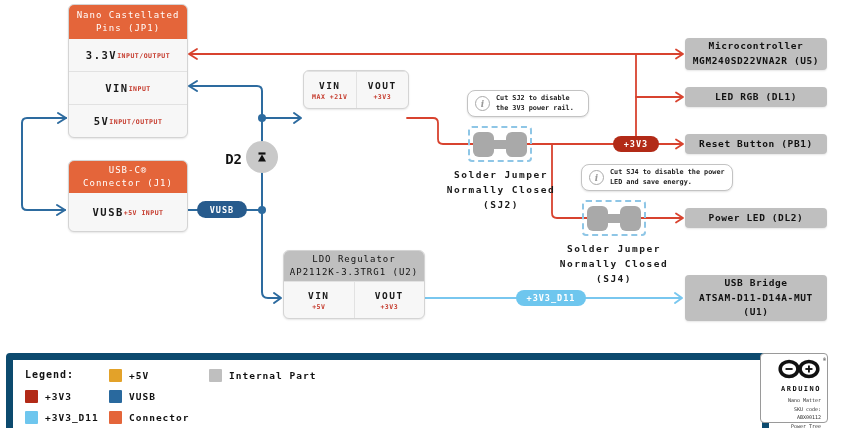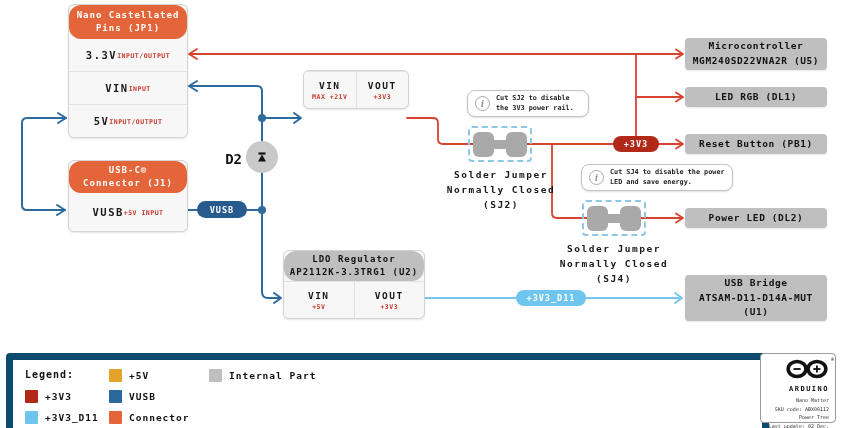--- a/index.html
+++ b/index.html
@@ -2,21 +2,21 @@
 <html><head>
 <meta charset="utf-8">
 <style>
   html,body{margin:0;padding:0;background:#fff;}
   .canvas{position:relative;width:850px;height:428px;background:#ffffff;
     font-family:"DejaVu Sans Mono","Liberation Mono",monospace;overflow:hidden;}
   svg.wires{position:absolute;left:0;top:0;}
   .node{position:absolute;border:1px solid #d4d4d4;border-radius:6px;background:#f7f7f7;
     overflow:hidden;box-shadow:0 1px 2px rgba(0,0,0,.10);}
   .node-header{display:flex;align-items:center;justify-content:center;text-align:center;
-    font-weight:bold;font-size:9px;letter-spacing:1px;line-height:1.5;white-space:pre-line;border-radius:12px;}
+    font-weight:normal;font-size:9px;letter-spacing:1px;line-height:1.5;white-space:pre-line;}
   .hdr-orange{color:#fff;}
   .hdr-gray{color:#111;}
   .node-row{display:flex;flex-direction:row;align-items:center;justify-content:center;
     border-top:1px solid #e2e2e2;}
   .row-name{font-weight:bold;font-size:10.5px;letter-spacing:1.5px;color:#1a1a1a;}
   .row-sub{font-weight:bold;font-size:6.5px;letter-spacing:.5px;color:#c5392b;margin-top:2px;}
   .pin-row{display:flex;border-top:1px solid #e2e2e2;}
   .pin{flex:1;display:flex;flex-direction:column;align-items:center;justify-content:center;}
   .pin + .pin{border-left:1px solid #e2e2e2;}
   .load{position:absolute;display:flex;align-items:center;justify-content:center;text-align:center;
@@ -39,21 +39,21 @@
   .d2-circle{position:absolute;left:246px;top:141px;width:32px;height:32px;border-radius:50%;
     background:#c9c9c9;display:flex;align-items:center;justify-content:center;}
   .d2-label{position:absolute;left:222px;top:151px;width:20px;text-align:right;
     font-weight:bold;font-size:14px;color:#111;}
   .legend-box{position:absolute;left:6px;top:353px;width:749px;height:70px;
     border:7px solid #0c4a6e;border-radius:4px;background:#fff;}
   .legend-title{position:absolute;font-weight:bold;font-size:10px;letter-spacing:1px;color:#111;}
   .legend-item{position:absolute;display:flex;align-items:center;gap:7px;}
   .swatch{width:13px;height:13px;border-radius:1px;}
   .legend-label{font-weight:bold;font-size:9.5px;letter-spacing:1px;color:#111;}
-  .brand-box{position:absolute;left:760px;top:353px;width:76px;height:70px;border:1px solid #9a9a9a;
+  .brand-box{position:absolute;left:760px;top:353px;width:68px;height:70px;border:1px solid #9a9a9a;
     border-radius:4px;background:#fff;display:flex;flex-direction:column;align-items:flex-end;
     padding:4px 6px;box-sizing:border-box;}
   .logo-wrap{position:relative;}
   .reg-mark{position:absolute;right:-5px;top:-2px;font-size:5px;color:#111;}
   .brand-name{font-weight:bold;font-size:7px;letter-spacing:1.5px;color:#111;margin-top:1px;}
   .brand-lines{text-align:right;font-size:5px;line-height:1.7;color:#333;margin-top:3px;}
   
   #jp1{left:68px;top:4px;width:118px;}
   #jp1 .node-header{height:34px;}
   #jp1 .node-row{height:32px;}

